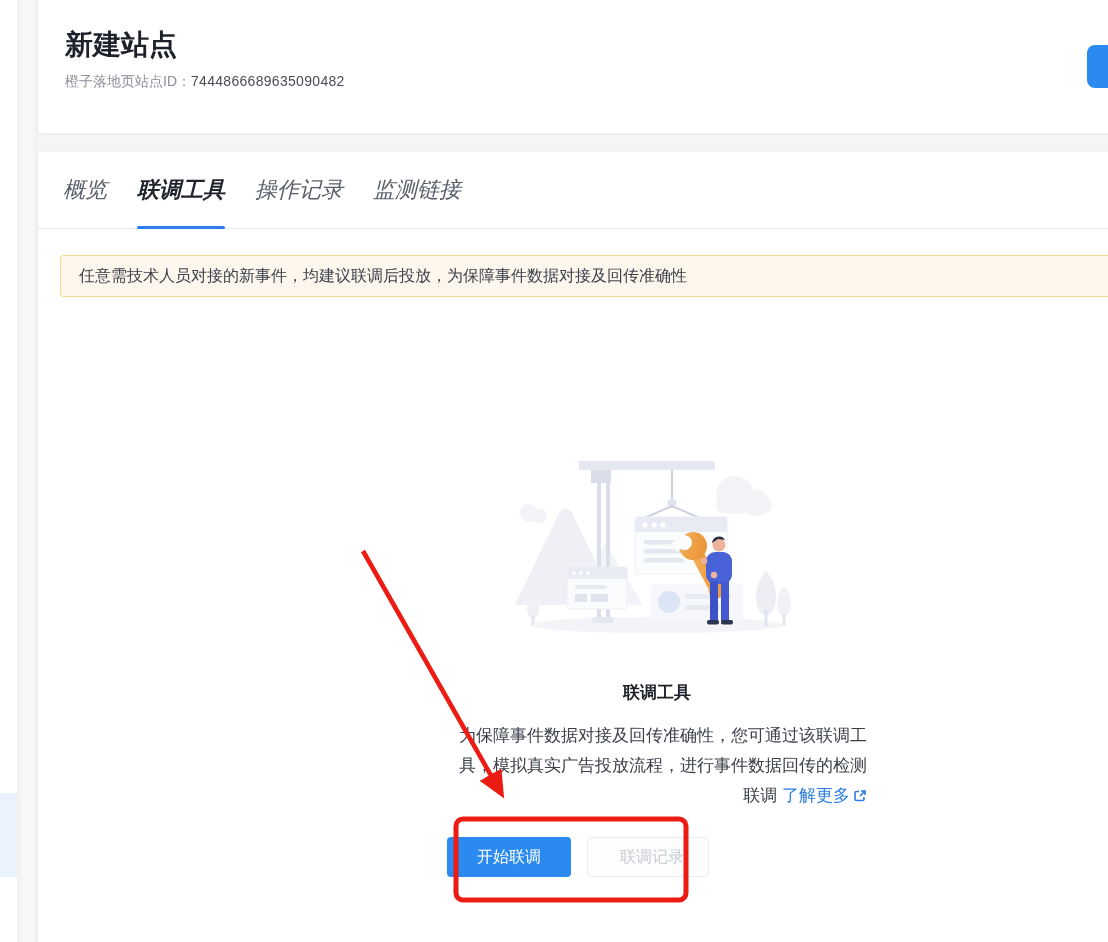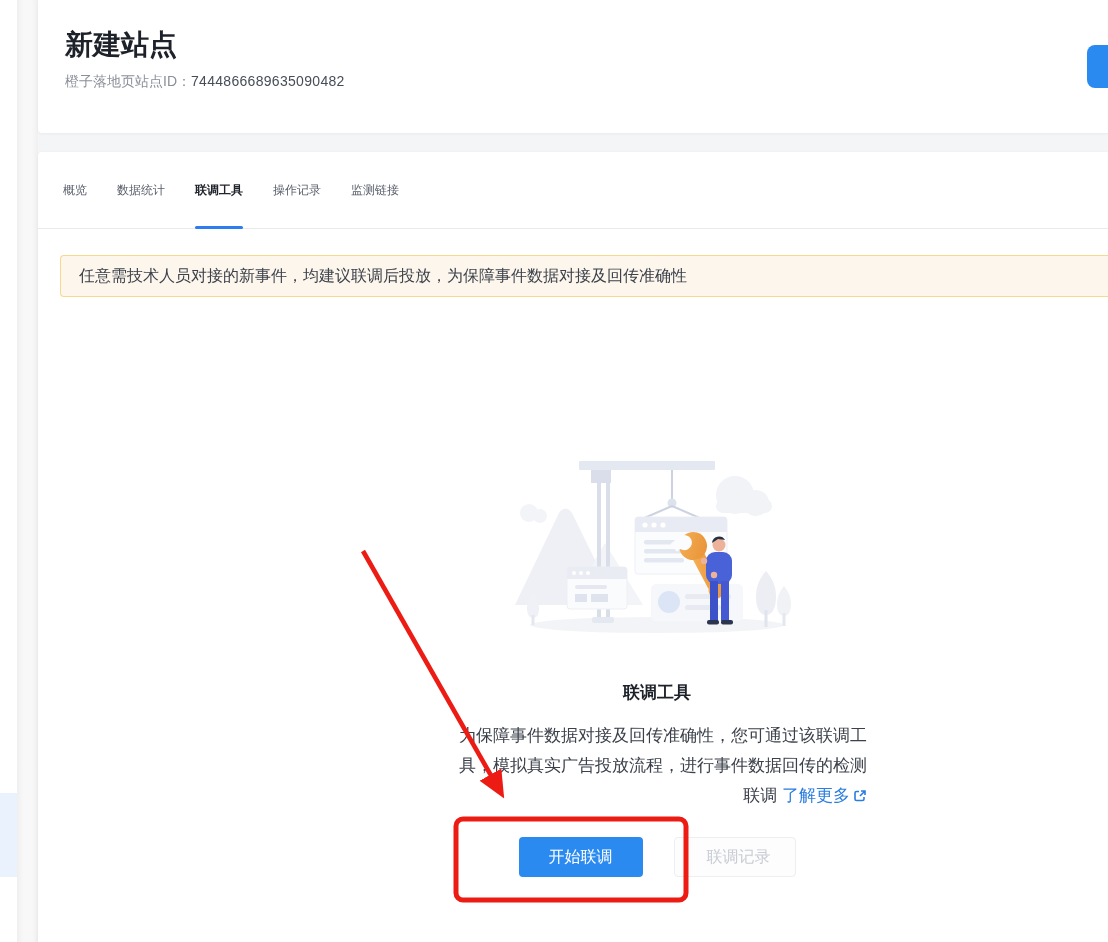--- a/index.html
+++ b/index.html
@@ -23,37 +23,37 @@
   .site-id { position:absolute; left:27px; top:73px; font-size:14px; color:#8a8f99; }
   .site-id .site-id-value { color:#474d57; margin-left:0; letter-spacing:.3px; }
   .topbar-btn { position:absolute; left:1087px; top:45px; width:44px; height:43px;
     background:#2b8af0; border:none; border-radius:8px; cursor:pointer; }
 
   
   .main-card { position:absolute; left:38px; top:152px; right:-16px; bottom:-16px;
     background:#fff; border-radius:4px 0 0 0; box-shadow:0 1px 4px rgba(31,35,41,.05); }
   .tabs { display:flex; align-items:stretch; height:77px; padding-left:25px; gap:30px;
     border-bottom:1px solid #e9eaee; }
-  .tab { display:flex; align-items:center; font-size:12px; color:#585e6a;
-    position:relative; cursor:pointer; background:none; border:none; font-family:inherit; }
+  .tab { display:flex; align-items:center; font-size:22px; color:#585e6a;
+    position:relative; cursor:pointer; background:none; border:none; font-family:inherit;font-style:italic; }
   .tab.active { color:#20242c; font-weight:700; }
   .tab.active::after { content:""; position:absolute; left:0; right:0; bottom:-1px;
     height:3px; background:#2d7cf0; border-radius:2px; }
 
   .banner { margin:26px 0 0 22px; height:42px; background:#fdf6ec;
     border:1px solid #f5d98f; border-right:none; border-radius:4px 0 0 4px;
     display:flex; align-items:center; padding-left:18px; font-size:16px; color:#3c414b; }
 
   .center-col { position:absolute; left:409px; top:303px; width:420px; text-align:center; }
   .illus { display:inline-block; }
   .empty-title { margin-top:30px; font-size:17px; font-weight:700; color:#1d2129; }
   .empty-desc { margin:17px auto 0; width:420px; font-size:17px; line-height:30px; color:#3b404a;text-align:right; }
   .learn-more { color:#2a7ce0; text-decoration:none; cursor:pointer; white-space:nowrap; }
   .ext-icon { display:inline-block; vertical-align:-2px; margin-left:3px; }
-  .btn-row { margin-top:26px; display:flex; justify-content:center; gap:31px; }
+  .btn-row { margin-top:26px; display:flex; gap:16px; }
   .btn { height:40px; border-radius:4px; font-size:16px; font-family:inherit; cursor:pointer; }
   .btn-primary { width:124px; background:#2b8af0; border:none; color:#fff; }
   .btn-secondary { width:122px; background:#fdfdfd; border:1px solid #eceef1; color:#c8ccd4; cursor:not-allowed;padding-left:8px; }
 
   .annotation-overlay { position:absolute; left:0; top:0; width:1108px; height:942px;
     z-index:50; pointer-events:none; }
 </style>
 </head>
 <body>
 
@@ -66,21 +66,20 @@
   <h1 class="page-title">新建站点</h1>
   <div class="site-id">
     <span>橙子落地页站点ID：</span><span class="site-id-value">7444866689635090482</span>
   </div>
 </div>
 <button class="topbar-btn"></button>
 
 <div class="main-card">
   <div class="tabs">
     <button class="tab">概览</button>
-    <button class="tab">数据统计</button>
     <button class="tab active">联调工具</button>
     <button class="tab">操作记录</button>
     <button class="tab">监测链接</button>
   </div>
 
   <div class="banner">
     <span>任意需技术人员对接的新事件，均建议联调后投放，为保障事件数据对接及回传准确性</span>
   </div>
 
   <div class="center-col">

